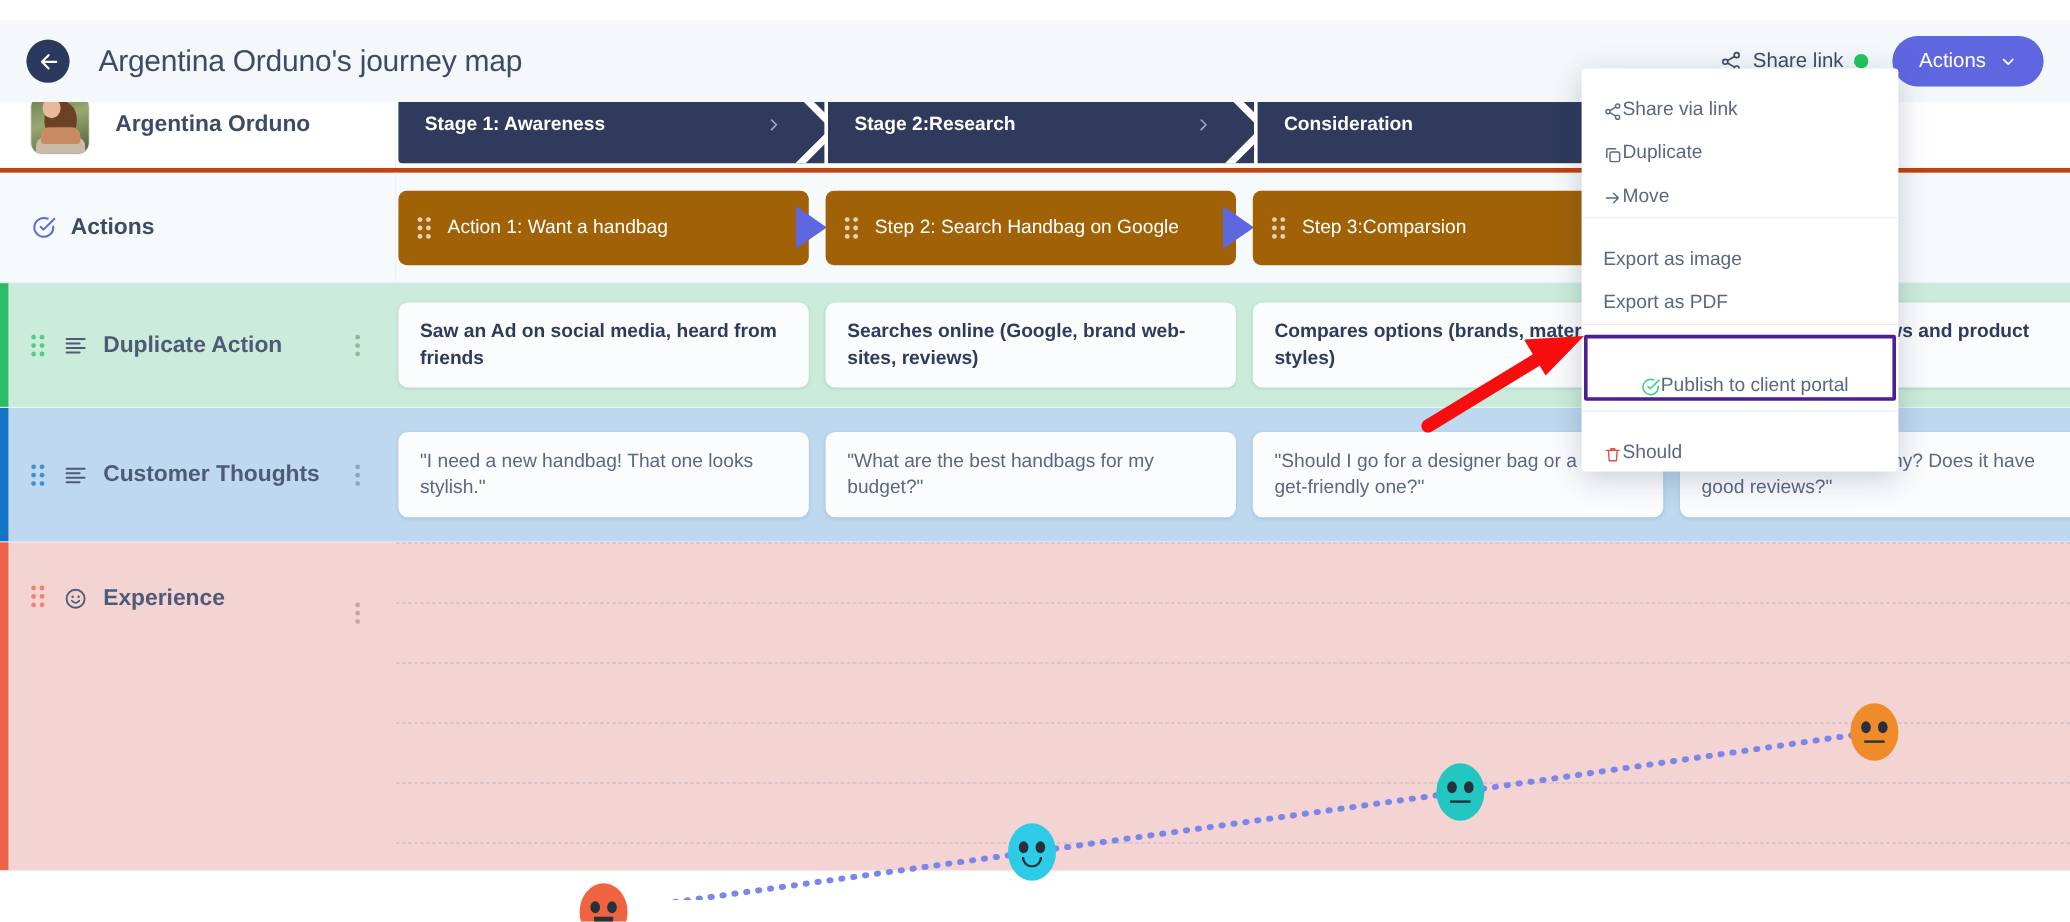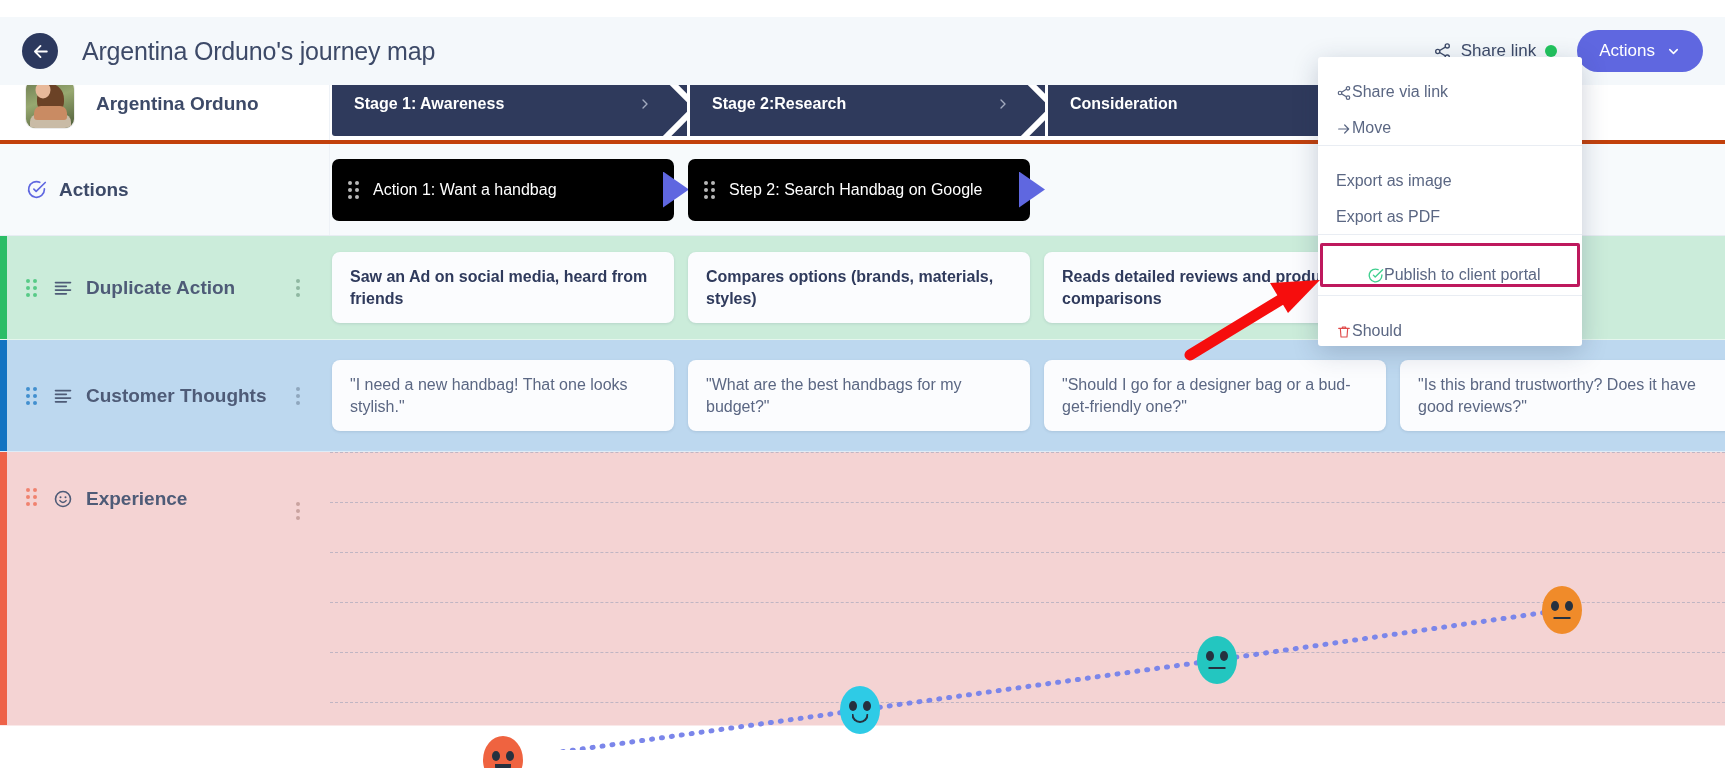--- a/index.html
+++ b/index.html
@@ -140,21 +140,21 @@
   .row-actions .row-left { border-right: 1px solid #eef2f7; }
   .row-title {
     display: flex; align-items: center; gap: 12px;
     font-size: 19px; font-weight: 700; color: #3d4a68;
   }
   .lane-cards {
     display: flex; height: 100%; align-items: center; padding-left: 2px;
   }
   .action-card {
     position: relative; height: 62px; flex: 0 0 auto;
-    background: #000000; color: #fff;
+    background: #a16207; color: #fff;
     border-radius: 7px;
     display: flex; align-items: center; gap: 14px;
     padding: 0 16px 0 16px;
     margin-right: 14px;
     font-size: 16px; font-weight: 400; line-height: 1.25;
     cursor: pointer;
   }
   .action-card .tail {
     position: absolute; right: -13px; top: 0; height: 62px; width: 14px;
   }
@@ -251,22 +251,22 @@
     padding: 8px 0 6px;
   }
   .menu-item {
     display: flex; align-items: flex-end; gap: 0;
     height: 36px; padding: 0 18px;
     font-size: 16px; color: #5b6783;
     cursor: pointer; white-space: nowrap;
   }
   .menu-sep { height: 1px; background: #e9edf3; margin: 8px 0; }
   .menu-item.highlighted {
-    margin: 0 2px; height: 44px;
-    border: 3px solid #be185d; border-radius: 2px; padding-left: 44px;
+    margin: 0 2px; height: 55px;
+    border: 3px solid #4c1d95; border-radius: 2px; padding-left: 44px;
   }
   .menu-item .mi-icon { flex: 0 0 auto; display: flex; }
   .menu-item.danger { color: #5b6783; }
 
   
   .annot-arrow { position: absolute; left: 1160px; top: 255px; z-index: 45; pointer-events: none; }
 </style>
 </head>
 <body>
 
@@ -362,20 +362,32 @@
               <i></i>
               <i></i>
               <i></i>
               <i></i>
               <i></i>
               <i></i>
             </span>
           <span>Step 2: Search Handbag on Google</span>
           <span class="tail"></span>
         </div>
+        <div class="action-card" style="width:342px">
+          <span class="grip">
+              <i></i>
+              <i></i>
+              <i></i>
+              <i></i>
+              <i></i>
+              <i></i>
+            </span>
+          <span>Step 3:Comparsion</span>
+          <span class="tail"></span>
+        </div>
       </div>
     </div>
   </div>
 
   <div class="row row-lane lane-green row-customer-action">
     <div class="accent"></div>
     <div class="row-left">
       <span class="grip grip-lane">
           <i></i>
           <i></i>
@@ -392,20 +404,21 @@
       </span>
       <span class="dots-v">
           <i></i>
           <i></i>
           <i></i>
         </span>
     </div>
     <div class="row-right">
       <div class="note-cards">
         <div class="note note-strong" style="width:342px">Saw an Ad on social media, heard from friends</div>
+        <div class="note note-strong" style="width:342px">Searches online (Google, brand web-sites, reviews)</div>
         <div class="note note-strong" style="width:342px">Compares options (brands, materials, styles)</div>
         <div class="note note-strong" style="width:342px">Reads detailed reviews and product comparisons</div>
       </div>
     </div>
   </div>
 
   <div class="row row-lane lane-blue row-customer-thoughts">
     <div class="accent"></div>
     <div class="row-left">
       <span class="grip grip-lane">
@@ -508,20 +521,29 @@
       <svg width="16" height="16" viewBox="0 0 24 24" fill="none">
         <circle cx="18" cy="5" r="2.6" stroke="#5b6783" stroke-width="1.8"></circle>
         <circle cx="6" cy="12" r="2.6" stroke="#5b6783" stroke-width="1.8"></circle>
         <circle cx="18" cy="19" r="2.6" stroke="#5b6783" stroke-width="1.8"></circle>
         <path d="M8.4 10.8 15.6 6.4M8.4 13.3l7.2 4.3" stroke="#5b6783" stroke-width="1.8"></path>
       </svg>
     </span>
     <span>Share via link</span>
   </div>
 
+  <div class="menu-item">
+    <span class="mi-icon">
+      <svg width="16" height="16" viewBox="0 0 24 24" fill="none">
+        <rect x="8.5" y="8.5" width="12" height="12" rx="2" stroke="#5b6783" stroke-width="1.8"></rect>
+        <path d="M15.5 4.5H5.5a1 1 0 0 0-1 1v10" stroke="#5b6783" stroke-width="1.8" stroke-linecap="round"></path>
+      </svg>
+    </span>
+    <span>Duplicate</span>
+  </div>
 
   <div class="menu-item">
     <span class="mi-icon">
       <svg width="16" height="16" viewBox="0 0 24 24" fill="none">
         <path d="M4 12h15M13 6l6 6-6 6" stroke="#5b6783" stroke-width="1.8" stroke-linecap="round" stroke-linejoin="round"></path>
       </svg>
     </span>
     <span>Move</span>
   </div>
 

